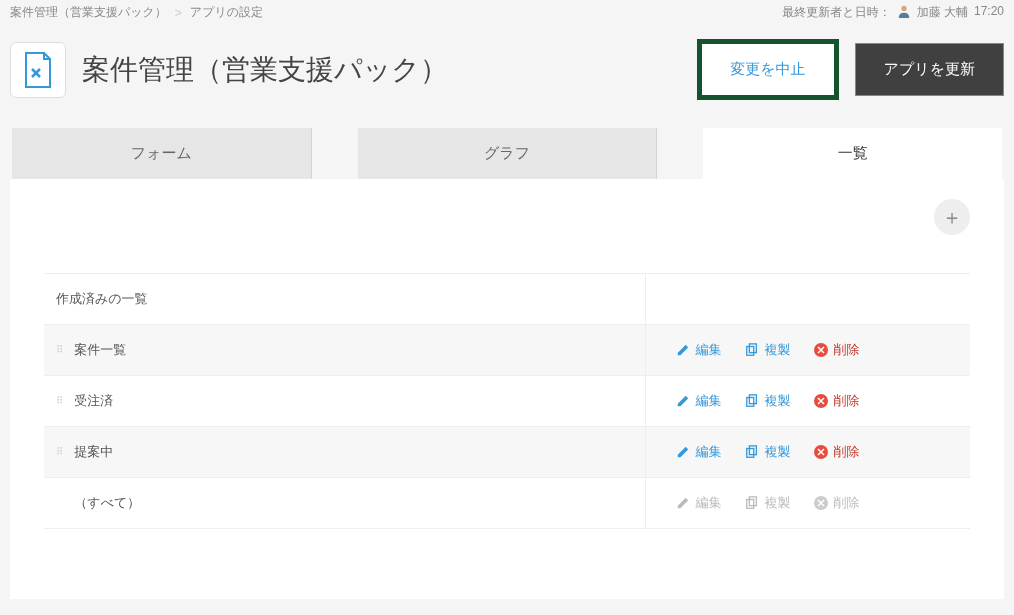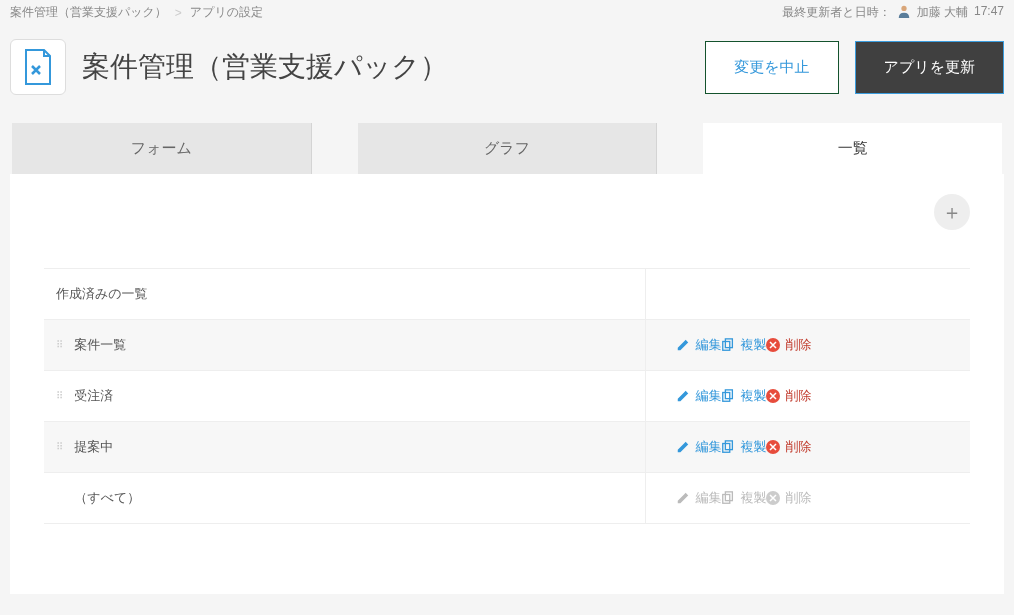--- a/index.html
+++ b/index.html
@@ -9,39 +9,39 @@
     .breadcrumb { display: flex; align-items: center; gap: 8px; }
     .breadcrumb-sep { color: #ccc; }
     .breadcrumb-link { color: #888; }
     .last-update { display: flex; align-items: flex-start; gap: 6px; }
     .avatar-icon { display: inline-flex; width: 14px; height: 14px; }
     
     .header { display: flex; align-items: center; padding: 14px 10px 28px 10px; gap: 16px; }
     .app-icon { width: 56px; height: 56px; border: 1px solid #ddd; border-radius: 6px; display: flex; align-items: center; justify-content: center; background: #fff; }
     .app-title { font-size: 28px; font-weight: 400; color: #444; flex: 1; }
     .btn { padding: 16px 28px; font-size: 15px; border: 1px solid #ccc; background: #fff; cursor: pointer; }
-    .btn-cancel { color: #3498db; border: 1px solid #14532d; }
+    .btn-cancel { color: #3498db; border: 5px solid #14532d; }
     .btn-primary { background: #404040; color: #fff; border: 1px solid #3b9dde; }
     
     .tabs { display: flex; margin: 0 12px; gap: 46px; }
     .tab { flex: 1; text-align: center; padding: 16px 0; font-size: 15px; color: #666; background: #e6e6e6; border-right: 1px solid #d4d4d4; cursor: pointer; }
     .tab:last-child { border-right: none; }
     .tab.active { background: #fff; color: #333; }
     
     .content { background: #fff; margin: 0 10px; padding: 30px 34px 40px 34px; min-height: 420px; position: relative; }
     .add-btn { position: absolute; top: 20px; right: 34px; width: 36px; height: 36px; border-radius: 50%; background: #eee; display: flex; align-items: center; justify-content: center; cursor: pointer; color: #888; font-size: 20px; }
     
     .list-table { width: 100%; margin-top: 64px; border-collapse: collapse; }
     .list-table th, .list-table td { padding: 16px 12px; border-bottom: 1px solid #eee; font-size: 13px; text-align: left; vertical-align: middle; }
     .list-table thead th { font-weight: 400; color: #555; border-top: 1px solid #eee; }
     .list-table thead th:first-child { border-right: 1px solid #eee; }
     .list-table tbody tr:nth-child(odd) { background: #f7f7f7; }
     .name-cell { display: flex; align-items: center; gap: 10px; color: #555; }
     .drag-handle { color: #ccc; font-size: 10px; line-height: 1; letter-spacing: 1px; cursor: move; user-select: none; }
-    .actions-cell { display: flex; justify-content: flex-start; }
+    .actions-cell { display: flex; gap: 24px; justify-content: flex-start; }
     .action { display: flex; align-items: center; gap: 5px; font-size: 13px; cursor: pointer; }
     .action-edit { color: #3498db; }
     .action-copy { color: #3498db; }
     .action-delete { color: #c0392b; }
     .action.disabled { color: #bbb; cursor: default; }
     .action.disabled .del-icon { background: #ccc; }
     .del-icon { display: inline-flex; width: 14px; height: 14px; border-radius: 50%; background: #e74c3c; align-items: center; justify-content: center; }
     .del-icon svg { width: 8px; height: 8px; }
     .icon-svg { width: 14px; height: 14px; }
     td.name-col, th.name-col { width: 65%; border-right: 1px solid #eee; }
@@ -58,21 +58,21 @@
   </div>
   <div class="last-update">
     <span>最終更新者と日時：</span>
     <span class="avatar-icon">
       <svg viewBox="0 0 16 16">
           <circle cx="8" cy="5" r="3" fill="#d9a679"></circle>
           <path d="M2 16 Q2 10 8 10 Q14 10 14 16 Z" fill="#5a7d9a"></path>
         </svg>
     </span>
     <span>加藤 大輔</span>
-    <span>17:47</span>
+    <span>17:20</span>
   </div>
 </div>
 
 <div class="header">
   <div class="app-icon">
     <svg width="32" height="38" viewBox="0 0 32 38">
       <path d="M4 2 L22 2 L28 8 L28 36 L4 36 Z" fill="none" stroke="#3498db" stroke-width="2"></path>
       <path d="M22 2 L22 8 L28 8" fill="none" stroke="#3498db" stroke-width="2"></path>
       <path d="M10 18 L18 26 M18 18 L10 26" stroke="#3498db" stroke-width="2.5"></path>
     </svg>

